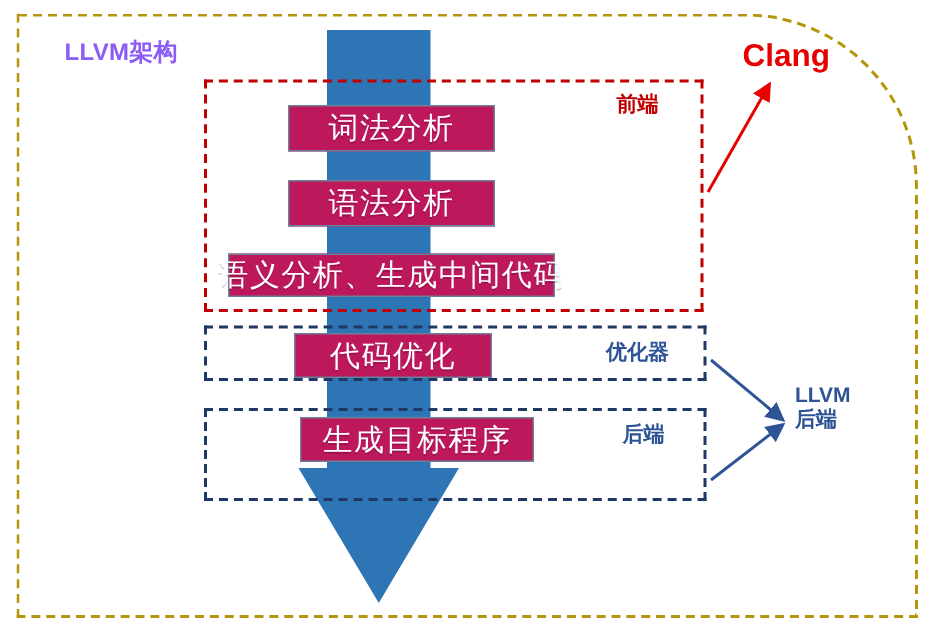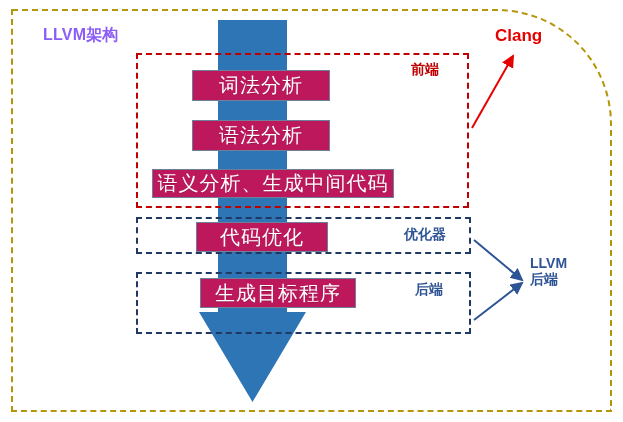--- a/index.html
+++ b/index.html
@@ -63,21 +63,21 @@
     font-weight: normal;
     display: flex;
     align-items: center;
     justify-content: center;
     letter-spacing: 1px;
     text-shadow: 0 1px 0 rgba(0,0,0,0.18);
     white-space: nowrap;
   }
   .stage-lex   { left: 192px; top: 70px;  width: 138px; height: 31px; }
   .stage-syn   { left: 192px; top: 120px; width: 138px; height: 31px; justify-content: center; }
-  .stage-sem   { left: 152px; top: 169px; width: 242px; height: 29px; }
+  .stage-sem   { left: 152px; top: 169px; width: 218px; height: 29px; }
   .stage-opt   { left: 196px; top: 222px; width: 132px; height: 30px; }
   .stage-gen   { left: 200px; top: 278px; width: 156px; height: 30px; }
 
   
   .group-box {
     position: absolute;
     box-sizing: border-box;
     background: transparent;
   }
   .group-frontend {
@@ -114,21 +114,21 @@
 
   
   .callout {
     position: absolute;
     font-weight: bold;
     white-space: nowrap;
     line-height: 1.15;
   }
   .callout-clang {
     left: 495px; top: 26px;
-    font-size: 17px;
+    font-size: 21px;
     color: #e60000;
   }
   .callout-llvm {
     left: 530px; top: 255px;
     font-size: 14px;
     color: #2e5496;
     text-align: left;
   }
   .callout-llvm .line2 { display: block; }
 

